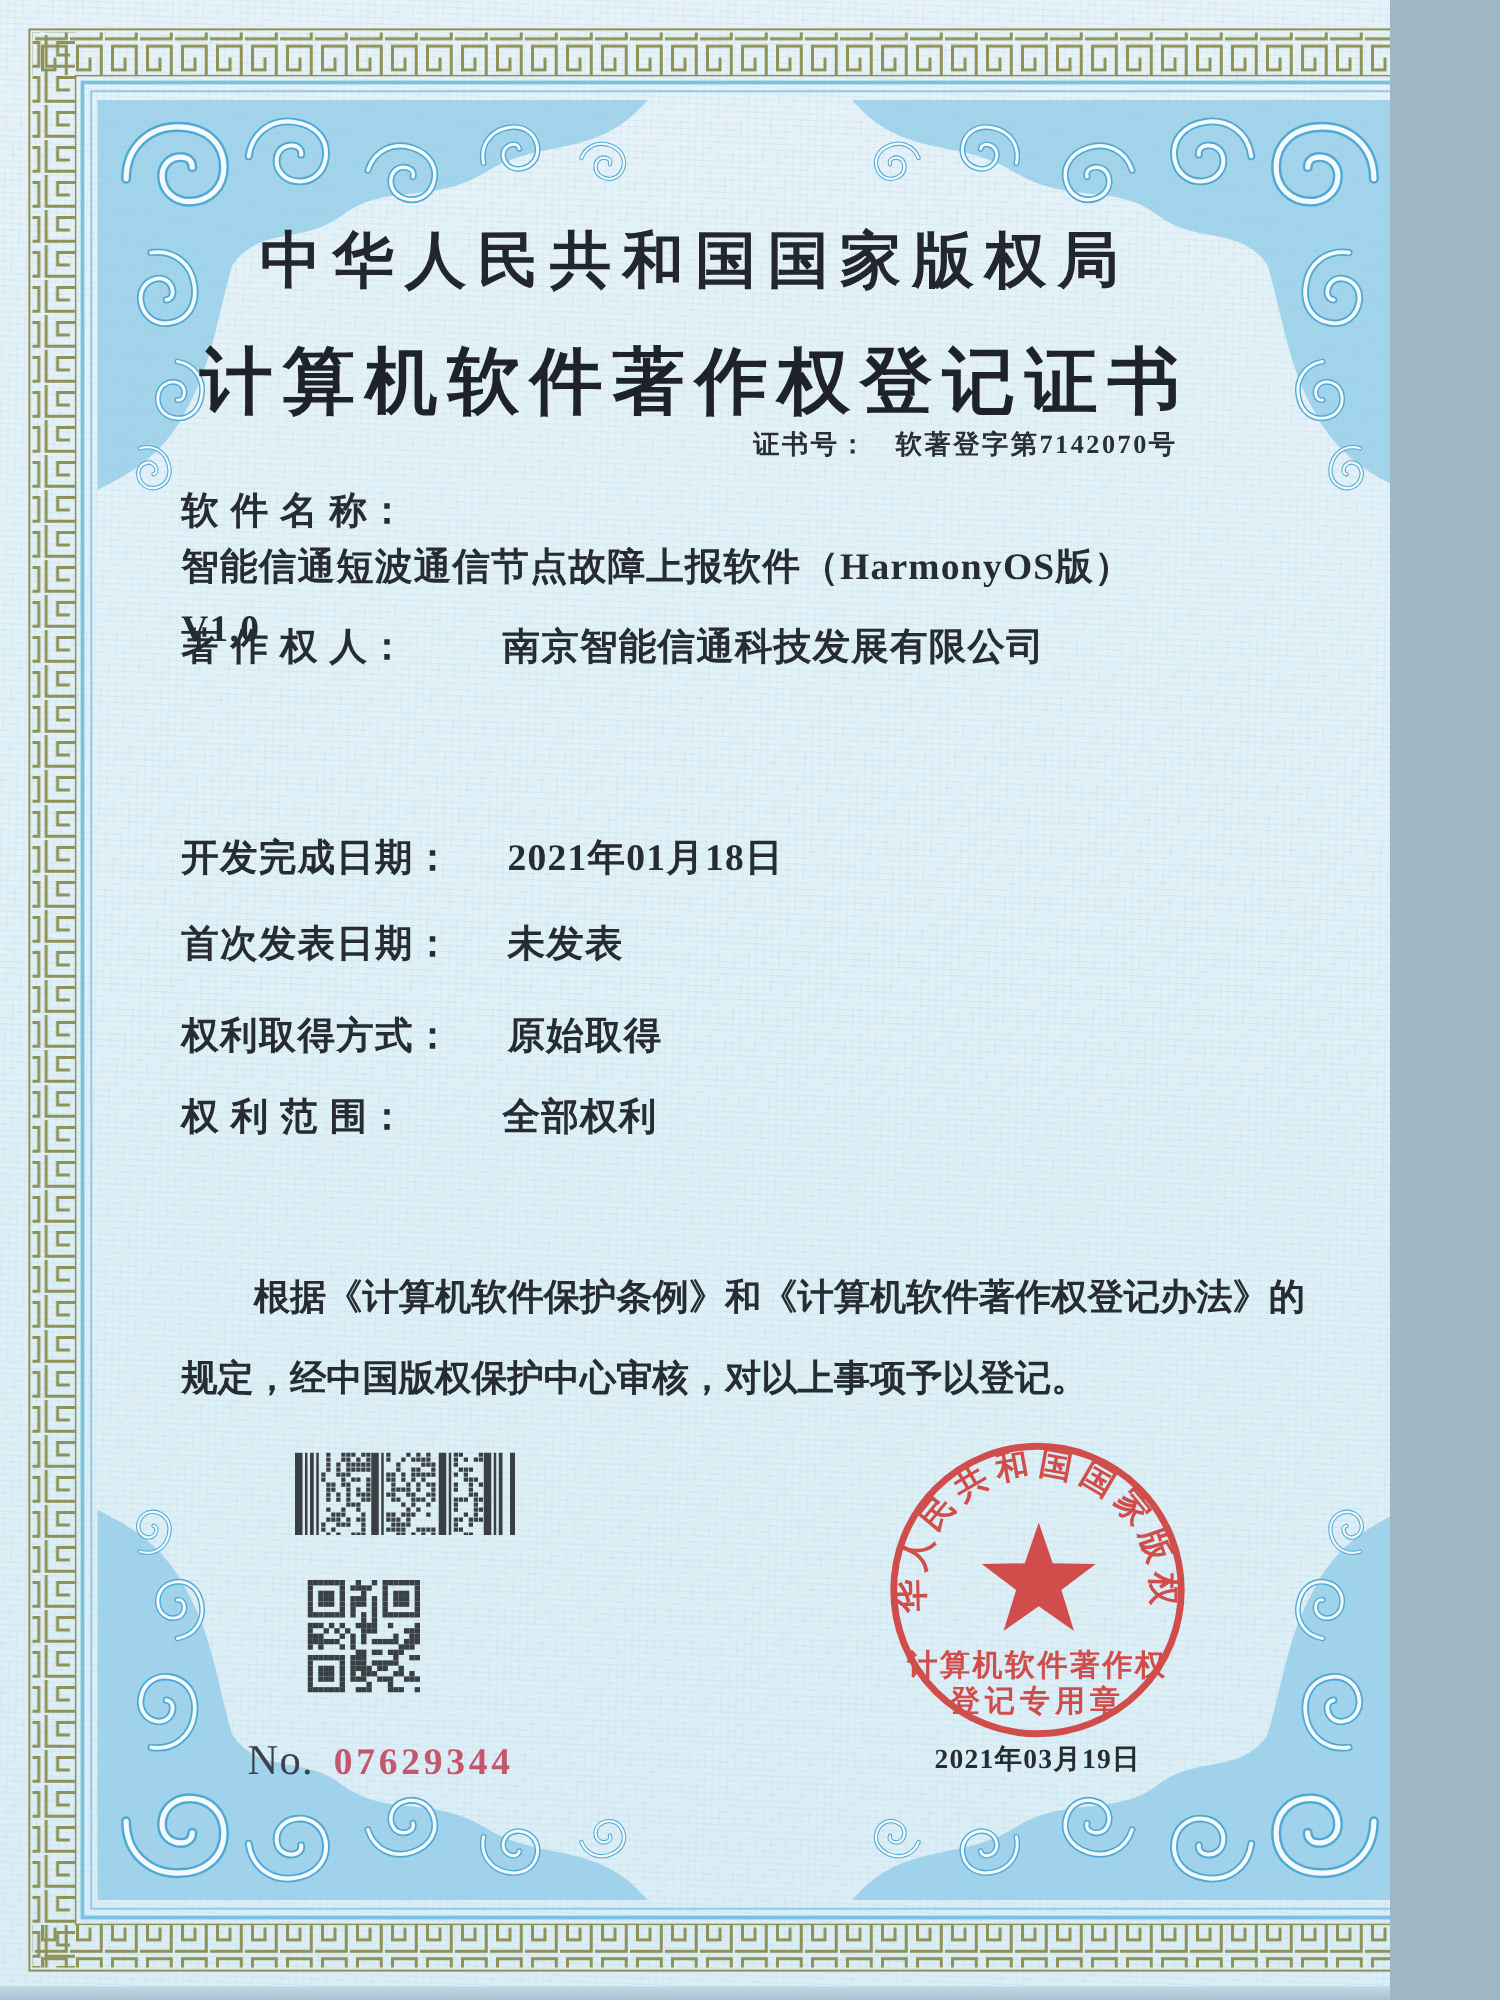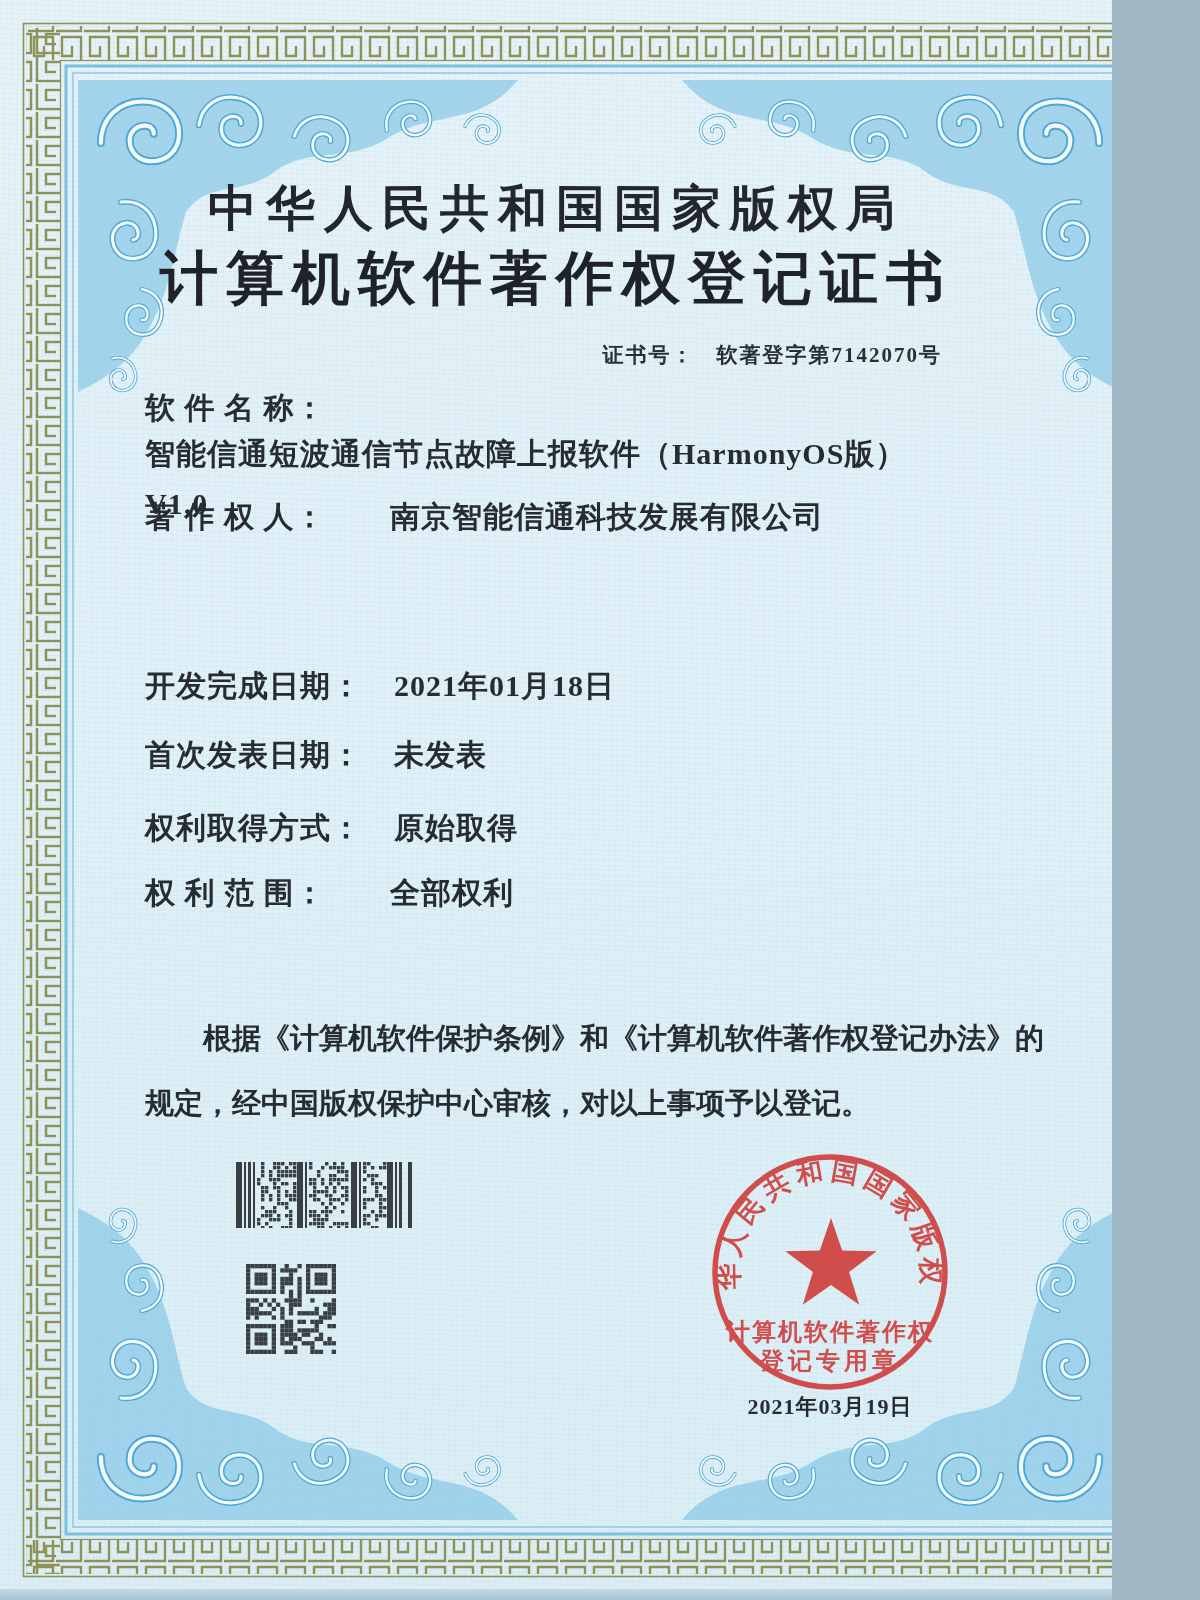--- a/index.html
+++ b/index.html
@@ -8,26 +8,26 @@
     font-family:"Liberation Serif","DejaVu Serif",serif;
     background:
       repeating-linear-gradient(91deg, rgba(130,185,215,.08) 0 1px, rgba(0,0,0,0) 1px 6px),
       repeating-linear-gradient(2deg, rgba(130,185,215,.10) 0 1px, rgba(0,0,0,0) 1px 5px),
       linear-gradient(#e6f2f8,#def0f6 60%,#dceef5);
     color:#262b31;
   }
   .abs{position:absolute;}
   .issuer{top:176px;left:0;width:100%;text-align:center;font-size:49px;font-weight:700;
     letter-spacing:9px;color:#23272d;}
-  .cert-title{top:240px;left:0;width:100%;text-align:center;font-size:58px;font-weight:700;
+  .cert-title{top:267px;left:0;width:100%;text-align:center;font-size:58px;font-weight:700;
     letter-spacing:8px;color:#1f2329;}
   .certno-line{top:341px;right:170px;font-size:21px;font-weight:700;letter-spacing:2px;color:#2a2f36;}
   .certno-line .gap{display:inline-block;width:22px;}
   .row{left:145px;width:930px;font-size:30px;font-weight:700;color:#272c33;letter-spacing:1px;}
-  .row .lab{display:inline-block;min-width:213px;margin-right:32px;vertical-align:top;}
+  .row .lab{display:inline-block;min-width:213px;margin-right:44px;vertical-align:top;}
   .row .valblock{display:inline-block;vertical-align:top;line-height:50px;}
   .statement{top:1006px;left:145px;width:910px;font-size:29px;font-weight:700;color:#272c33;
     line-height:65px;text-indent:58px;}
   .serial{top:1390px;left:198px;display:flex;align-items:baseline;gap:16px;}
   .serial .no{font-size:34px;color:#39414b;letter-spacing:1px;}
   .serial .num{font-size:30px;font-weight:700;color:#c4566e;letter-spacing:3px;}
   .issue-date{top:1392px;left:700px;width:260px;text-align:center;font-size:22px;font-weight:700;
     color:#272c33;letter-spacing:1px;}
   .bottom-strip{left:0;right:0;bottom:0;height:11px;
     background:linear-gradient(#c4d8e4,#a7c2d2);}
@@ -590,17 +590,21 @@
     </defs>
     <circle cx="130" cy="130" r="115" fill="none" stroke="#d1403e" stroke-width="5.5"></circle>
     <polygon fill="#d1403e" transform="translate(131,124)" points="0,-48 -11.2,-15.4 -45.6,-14.8 -18.1,5.9 -28.2,38.8 0,19 28.2,38.8 18.1,5.9 45.6,-14.8 11.2,-15.4"></polygon>
     <text font-size="26.5" font-weight="bold" fill="#d1403e" letter-spacing="6">
       <textPath href="#sealArc" startOffset="50%" text-anchor="middle">中华人民共和国国家版权局</textPath>
     </text>
     <text x="130" y="198" text-anchor="middle" font-size="24" font-weight="bold" fill="#d1403e" letter-spacing="2">计算机软件著作权</text>
     <text x="130" y="227" text-anchor="middle" font-size="24" font-weight="bold" fill="#d1403e" letter-spacing="4">登记专用章</text>
   </svg>
 
+  <div class="abs serial">
+    <span class="no">No.</span>
+    <span class="num">07629344</span>
+  </div>
 
   <div class="abs issue-date">2021年03月19日</div>
 
   <div class="abs bottom-strip"></div>
 </div>
 
 </body></html>

